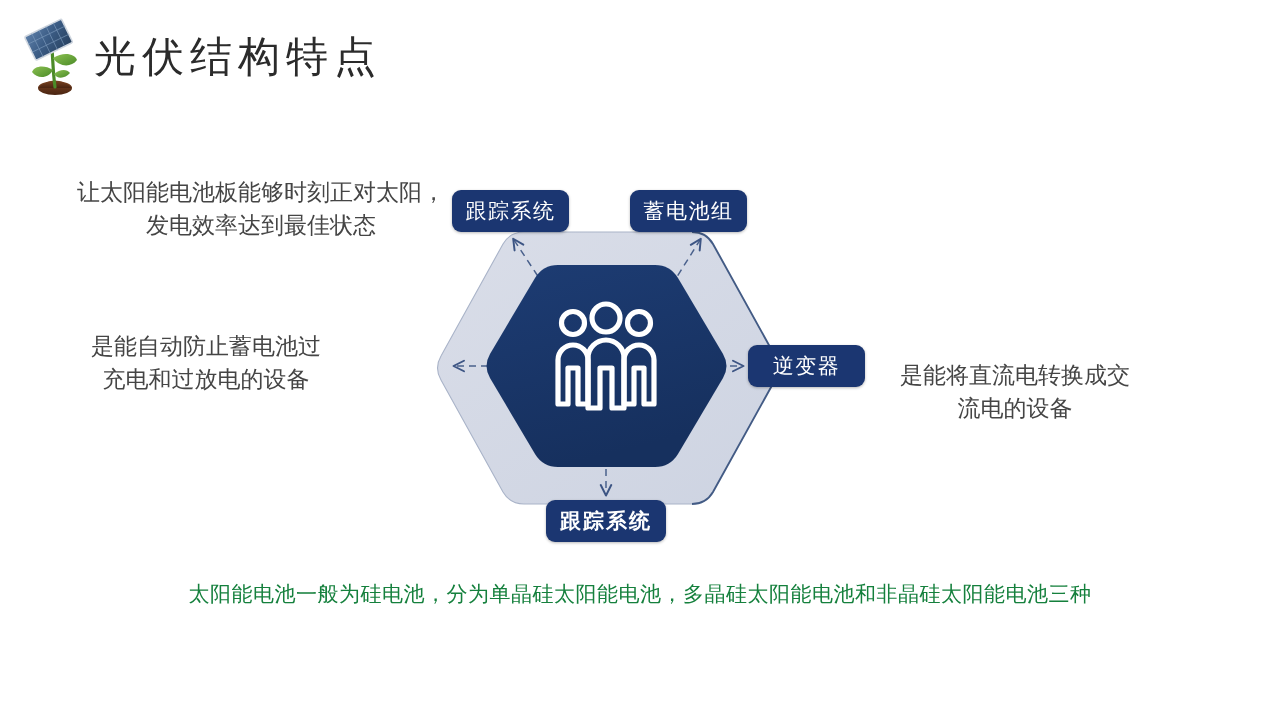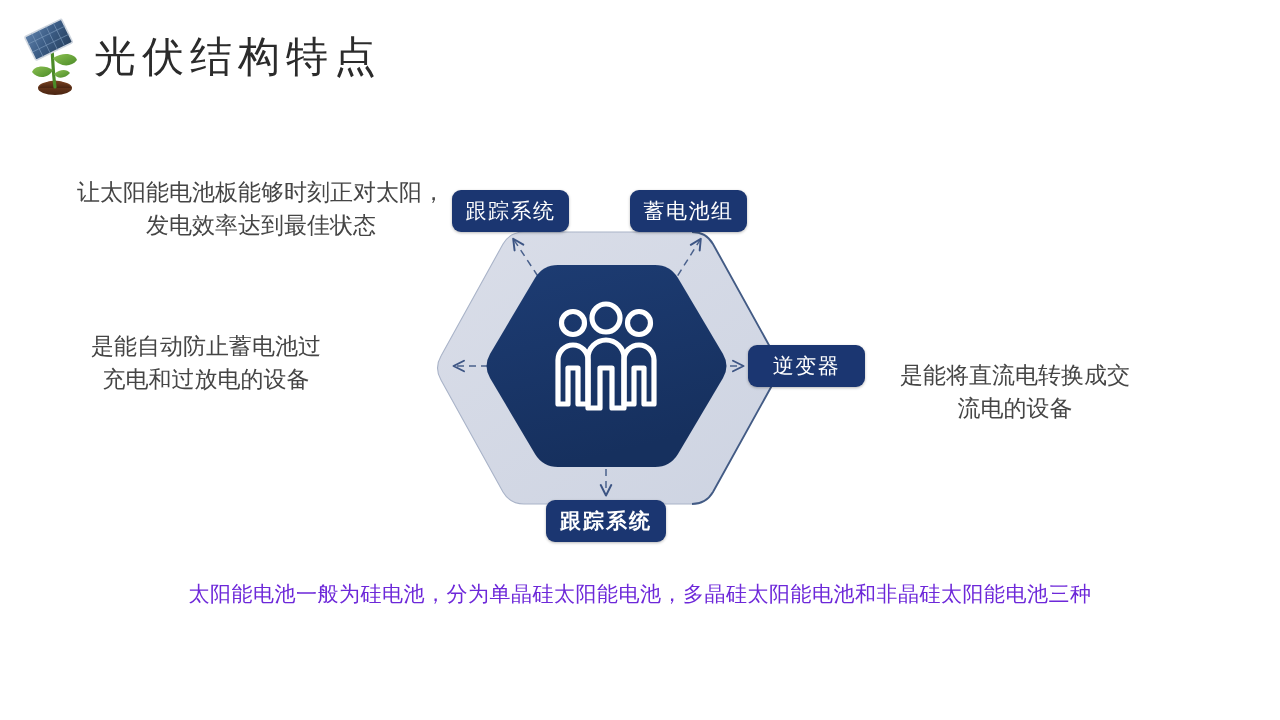--- a/index.html
+++ b/index.html
@@ -93,21 +93,21 @@
   #desc-controller { left: 81px;  top: 330px; width: 250px; }
   #desc-inverter   { left: 890px; top: 342px; width: 250px; margin-top: 17px; }
 
   #caption {
     position: absolute;
     left: 0;
     top: 580px;
     width: 1280px;
     text-align: center;
     font-size: 21px;
-    color: #6d28d9;
+    color: #15803d;
     letter-spacing: 0.5px;
     font-family: "DejaVu Serif", "Liberation Serif", serif;
   }
 </style>
 </head>
 <body>
 
 <div id="title-bar">
   <div id="title-icon">
     <svg width="66" height="80" viewBox="0 0 66 80">

